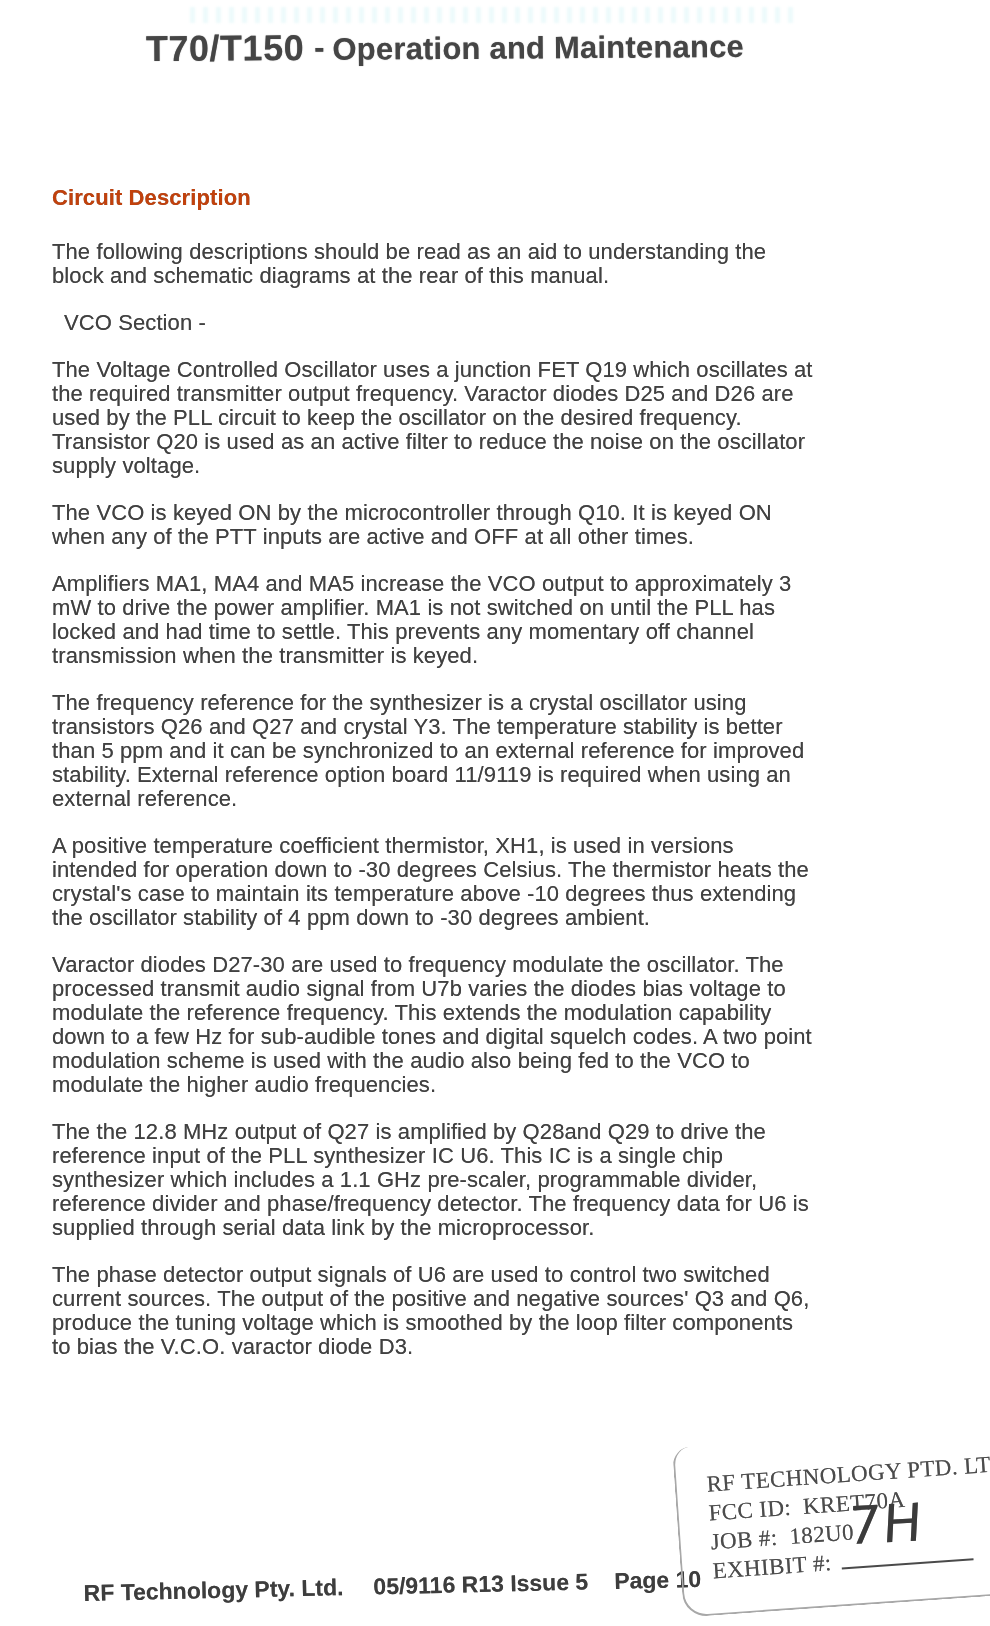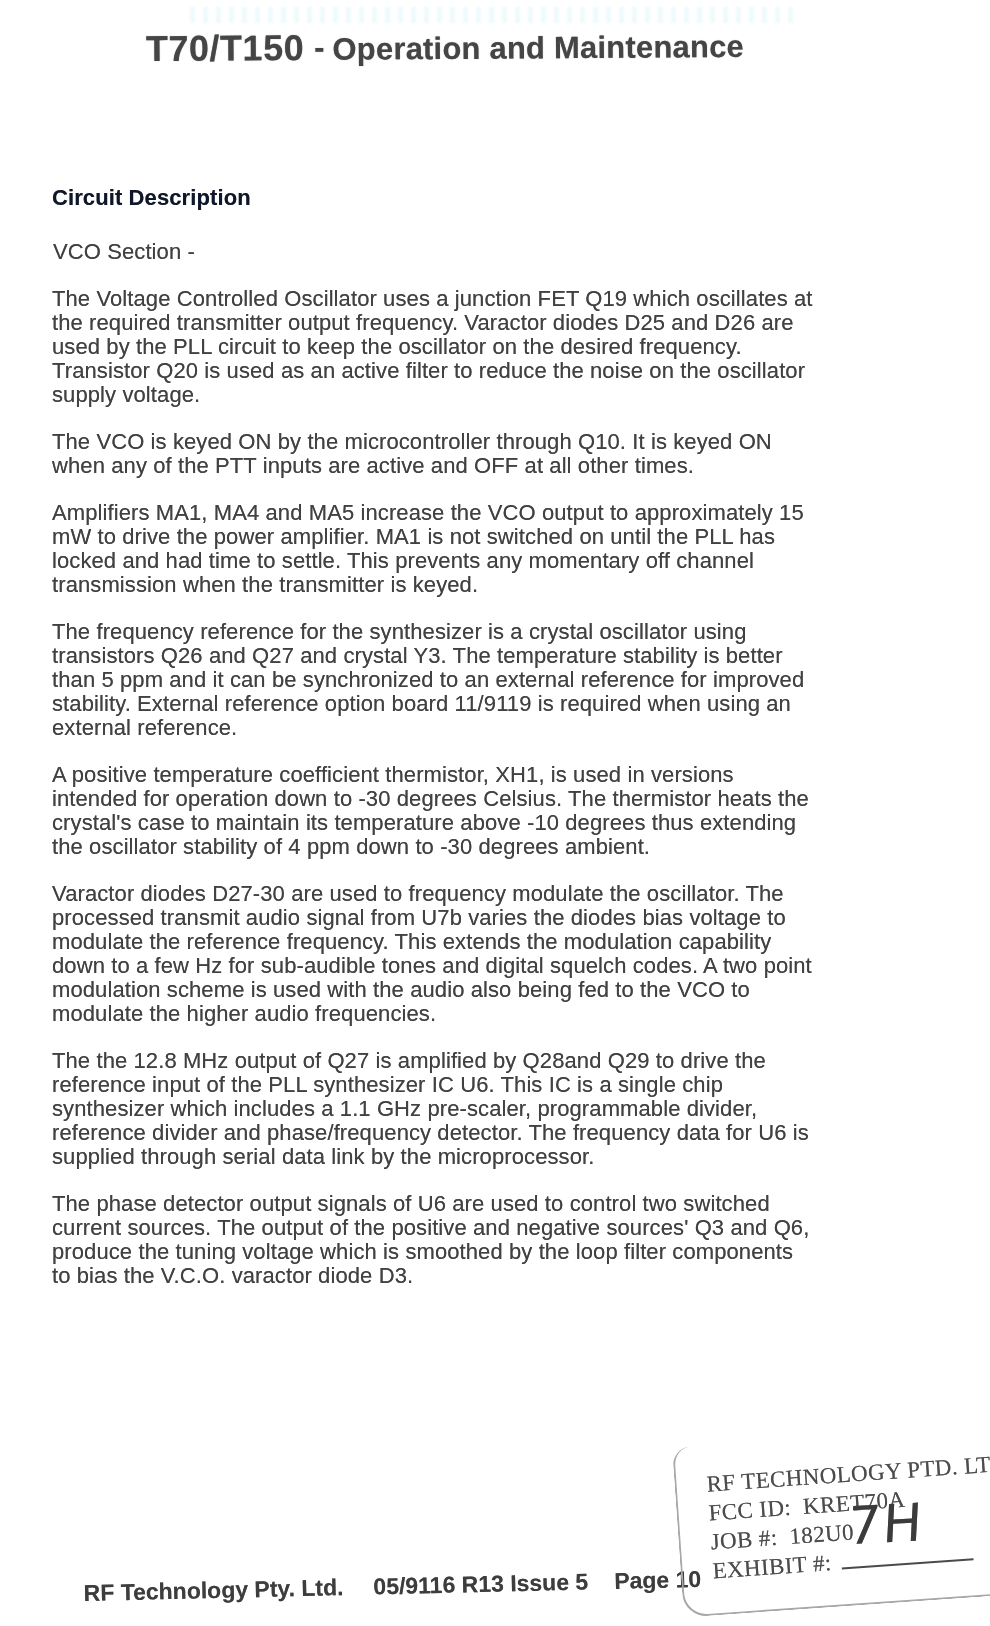--- a/index.html
+++ b/index.html
@@ -20,22 +20,22 @@
     text-shadow:0 0 1px rgba(70,70,70,.6);
   }
   .title-model{font-size:36px;font-weight:900;letter-spacing:0.5px;}
   .title-sep{font-size:31px;font-weight:700;margin:0 8px 0 10px;vertical-align:2px;}
   .title-rest{font-size:31px;font-weight:700;letter-spacing:0.2px;}
   .main-col{
     position:absolute;left:52px;top:186px;width:836px;
     font-size:22px;line-height:24px;letter-spacing:0.1px;color:#414141;
     text-shadow:0 0 0.6px rgba(80,80,80,.75);
   }
-  .doc-heading{font-size:22px;font-weight:700;margin:0 0 30px;color:#0f172a;}
-  .subhead{margin:0 1px 23px;}
+  .doc-heading{font-size:22px;font-weight:700;margin:0 0 30px;color:#c2410c;}
+  .subhead{margin:0 12px 23px;}
   .para{white-space:pre-line;margin:0 0 23px;}
   .footer{
     position:absolute;left:84px;top:1580px;white-space:nowrap;
     font-size:23px;font-weight:700;color:#3d3d3d;
     transform:rotate(-1.3deg);transform-origin:left bottom;
     text-shadow:0 0 0.6px rgba(80,80,80,.7);
   }
   .footer .gap1{margin-left:30px;}
   .footer .gap2{margin-left:26px;}
   .stamp{
@@ -65,29 +65,31 @@
 <body>
 
 <div class="scan-artifact"></div>
 
 <div class="page-title">
   <span class="title-model">T70/T150</span><span class="title-sep">-</span><span class="title-rest">Operation and Maintenance</span>
 </div>
 
 <div class="main-col">
   <div class="doc-heading">Circuit Description</div>
+  <p class="para">The following descriptions should be read as an aid to understanding the
+block and schematic diagrams at the rear of this manual.</p>
   <div class="subhead">VCO Section -</div>
   <p class="para">The Voltage Controlled Oscillator uses a junction FET Q19 which oscillates at
 the required transmitter output frequency. Varactor diodes D25 and D26 are
 used by the PLL circuit to keep the oscillator on the desired frequency.
 Transistor Q20 is used as an active filter to reduce the noise on the oscillator
 supply voltage.</p>
   <p class="para">The VCO is keyed ON by the microcontroller through Q10. It is keyed ON
 when any of the PTT inputs are active and OFF at all other times.</p>
-  <p class="para">Amplifiers MA1, MA4 and MA5 increase the VCO output to approximately 15
+  <p class="para">Amplifiers MA1, MA4 and MA5 increase the VCO output to approximately 3
 mW to drive the power amplifier. MA1 is not switched on until the PLL has
 locked and had time to settle. This prevents any momentary off channel
 transmission when the transmitter is keyed.</p>
   <p class="para">The frequency reference for the synthesizer is a crystal oscillator using
 transistors Q26 and Q27 and crystal Y3. The temperature stability is better
 than 5 ppm and it can be synchronized to an external reference for improved
 stability. External reference option board 11/9119 is required when using an
 external reference.</p>
   <p class="para">A positive temperature coefficient thermistor, XH1, is used in versions
 intended for operation down to -30 degrees Celsius. The thermistor heats the

